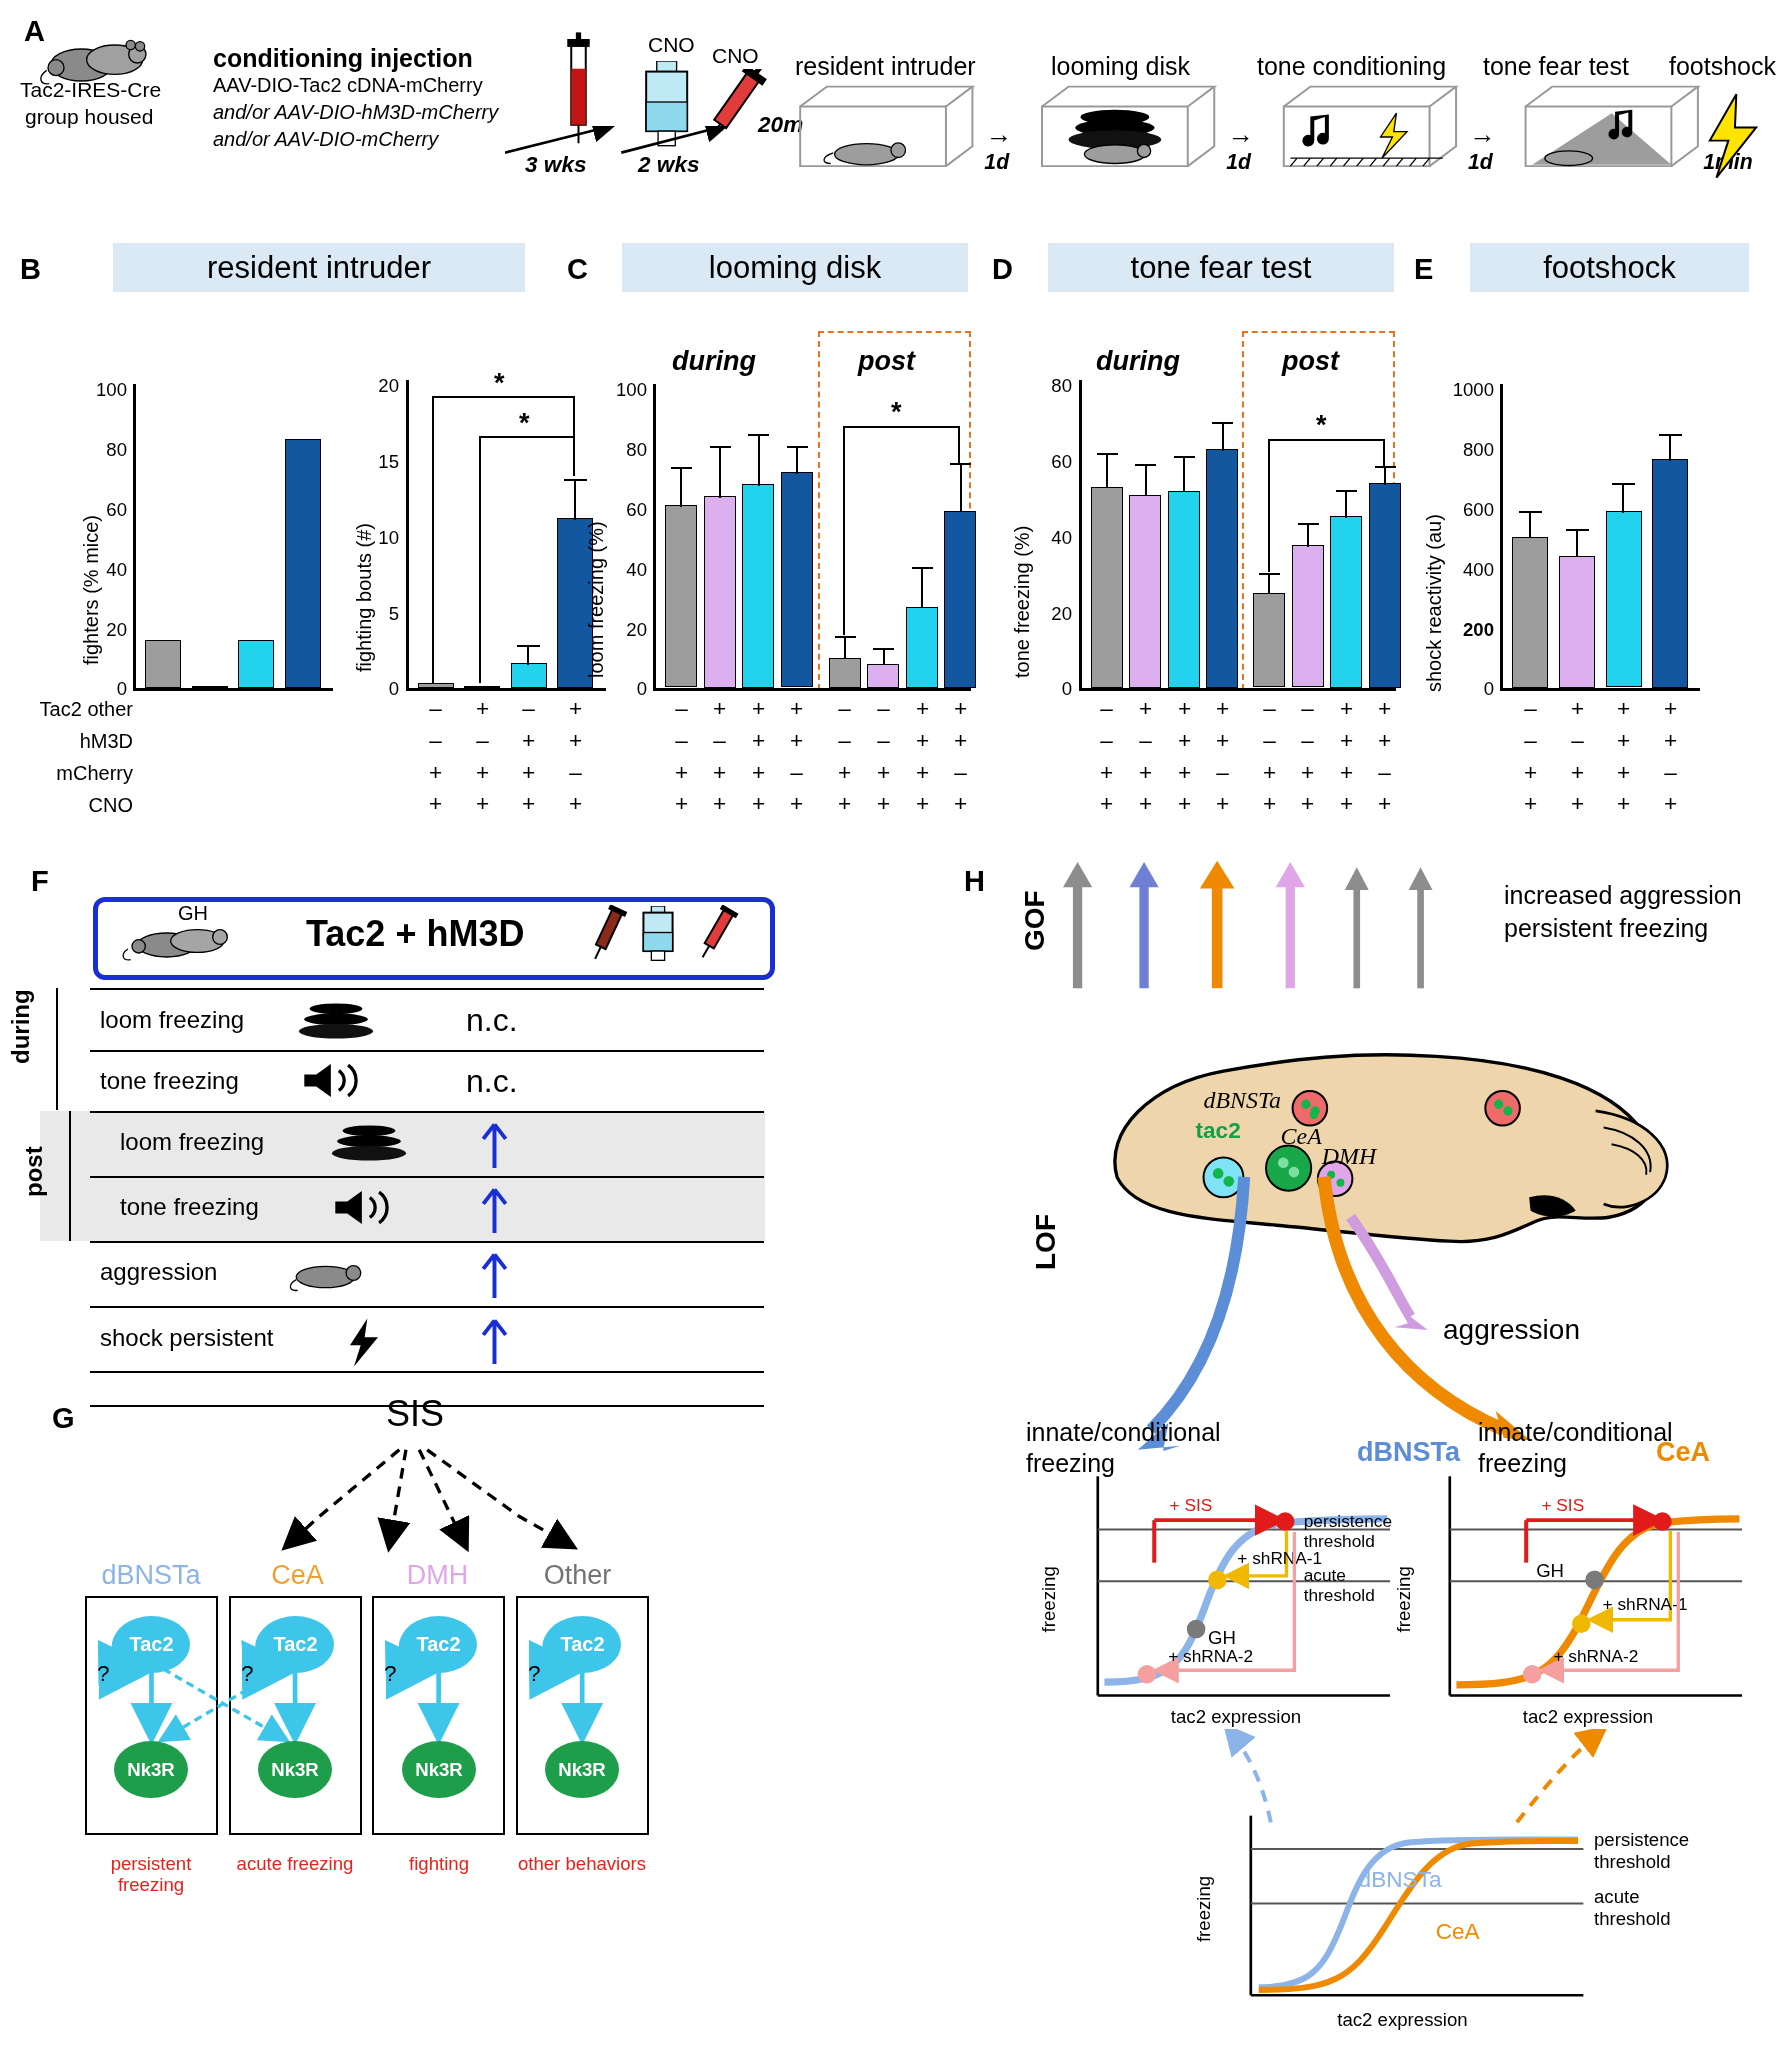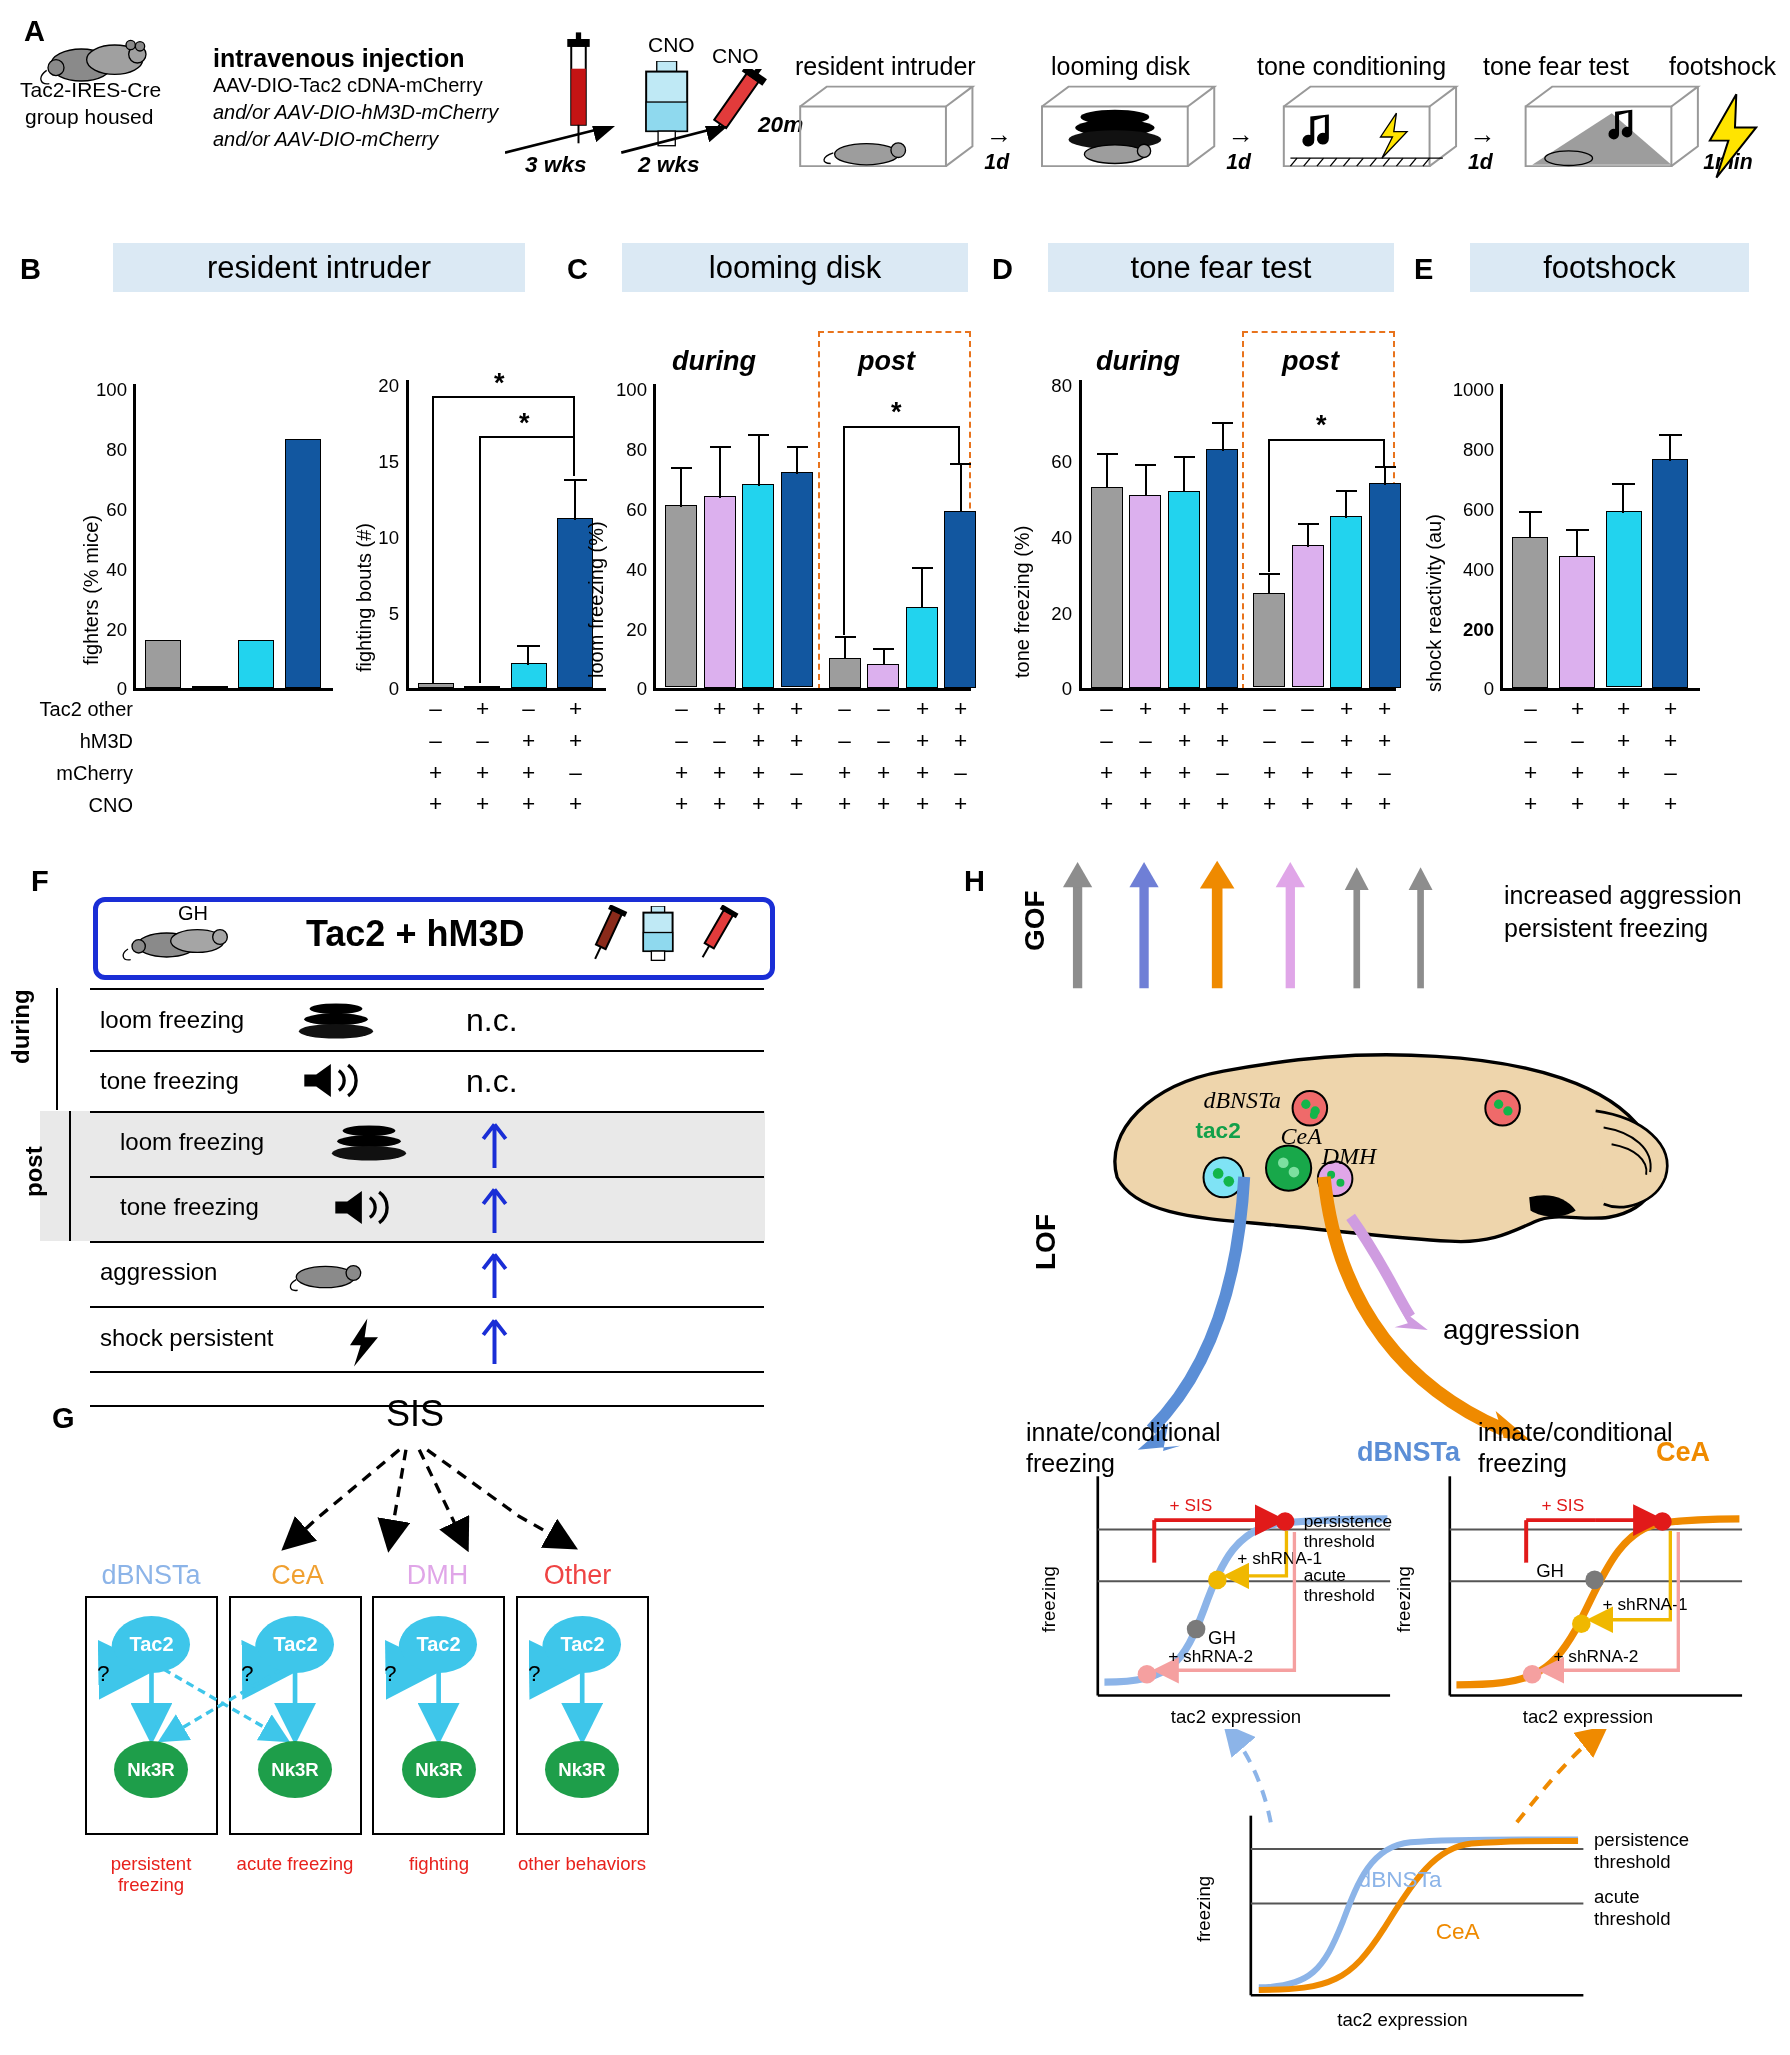--- a/index.html
+++ b/index.html
@@ -38,21 +38,21 @@
   <ellipse cx="112" cy="40" rx="42" ry="22" fill="#a0a0a0" stroke="#000" stroke-width="2"></ellipse>
   <circle cx="146" cy="32" r="13" fill="#a0a0a0" stroke="#000" stroke-width="2"></circle>
   <circle cx="24" cy="52" r="12" fill="#8a8a8a" stroke="#000" stroke-width="2"></circle>
   <circle cx="150" cy="20" r="7" fill="#8a8a8a" stroke="#000" stroke-width="2"></circle>
   <circle cx="136" cy="18" r="7" fill="#8a8a8a" stroke="#000" stroke-width="2"></circle>
   <path d="M10 56 C -4 66, 0 78, 14 76" fill="none" stroke="#000" stroke-width="2"></path>
 </svg>
 <div class="lbl" style="left:20px;top:78px;font-size:21px;">Tac2-IRES-Cre</div>
 <div class="lbl" style="left:25px;top:105px;font-size:21px;">group housed</div>
 
-<div class="lbl" style="left:213px;top:44px;font-size:25px;font-weight:bold;">intravenous injection</div>
+<div class="lbl" style="left:213px;top:44px;font-size:25px;font-weight:bold;">conditioning injection</div>
 <div class="lbl" style="left:213px;top:74px;font-size:20px;">AAV-DIO-Tac2 cDNA-mCherry</div>
 <div class="lbl" style="left:213px;top:101px;font-size:20px;font-style:italic;">and/or AAV-DIO-hM3D-mCherry</div>
 <div class="lbl" style="left:213px;top:128px;font-size:20px;font-style:italic;">and/or AAV-DIO-mCherry</div>
 
 <svg style="position:absolute;left:562px;top:32px;" width="33" height="113" viewBox="0 0 50 170">
   <rect x="14" y="20" width="22" height="120" fill="#fff" stroke="#000" stroke-width="3"></rect>
   <rect x="14" y="55" width="22" height="85" fill="#c41414"></rect>
   <rect x="8" y="10" width="34" height="12" fill="#000"></rect>
   <rect x="21" y="0" width="8" height="12" fill="#000"></rect>
   <path d="M25 140 L25 168" stroke="#000" stroke-width="3"></path>
@@ -540,21 +540,21 @@
     </defs>
   <path d="M420 10 L300 110 L250 155" stroke="#000" stroke-width="5" stroke-dasharray="16 12" fill="none" marker-end="url(#bk)"></path>
   <path d="M430 10 L405 155" stroke="#000" stroke-width="5" stroke-dasharray="16 12" fill="none" marker-end="url(#bk)"></path>
   <path d="M450 10 L520 155" stroke="#000" stroke-width="5" stroke-dasharray="16 12" fill="none" marker-end="url(#bk)"></path>
   <path d="M462 10 L600 110 L680 155" stroke="#000" stroke-width="5" stroke-dasharray="16 12" fill="none" marker-end="url(#bk)"></path>
 </svg>
 
 <div class="sisLabel" style="left:78px;top:1560px;width:146px;color:#8cb4e8;font-size:27px;">dBNSTa</div>
 <div class="sisLabel" style="left:231px;top:1560px;width:133px;color:#f0a030;font-size:27px;">CeA</div>
 <div class="sisLabel" style="left:371px;top:1560px;width:133px;color:#e0a6e8;font-size:27px;">DMH</div>
-<div class="sisLabel" style="left:511px;top:1560px;width:133px;color:#ef4444;font-size:27px;">Other</div>
+<div class="sisLabel" style="left:511px;top:1560px;width:133px;color:#737373;font-size:27px;">Other</div>
 
 <div class="gbox" style="left:85px;top:1596px;width:133px;height:239px;"></div>
 <div class="gbox" style="left:229px;top:1596px;width:133px;height:239px;"></div>
 <div class="gbox" style="left:372px;top:1596px;width:133px;height:239px;"></div>
 <div class="gbox" style="left:516px;top:1596px;width:133px;height:239px;"></div>
 
 <svg style="position:absolute;left:85px;top:1596px;" width="565" height="246" viewBox="0 0 850 370">
   <defs>
     <marker id="cy" markerWidth="9" markerHeight="9" refX="7" refY="4.5" orient="auto">
         <path d="M0,0 L9,4.5 L0,9 z" fill="#3ec6ea"></path>

